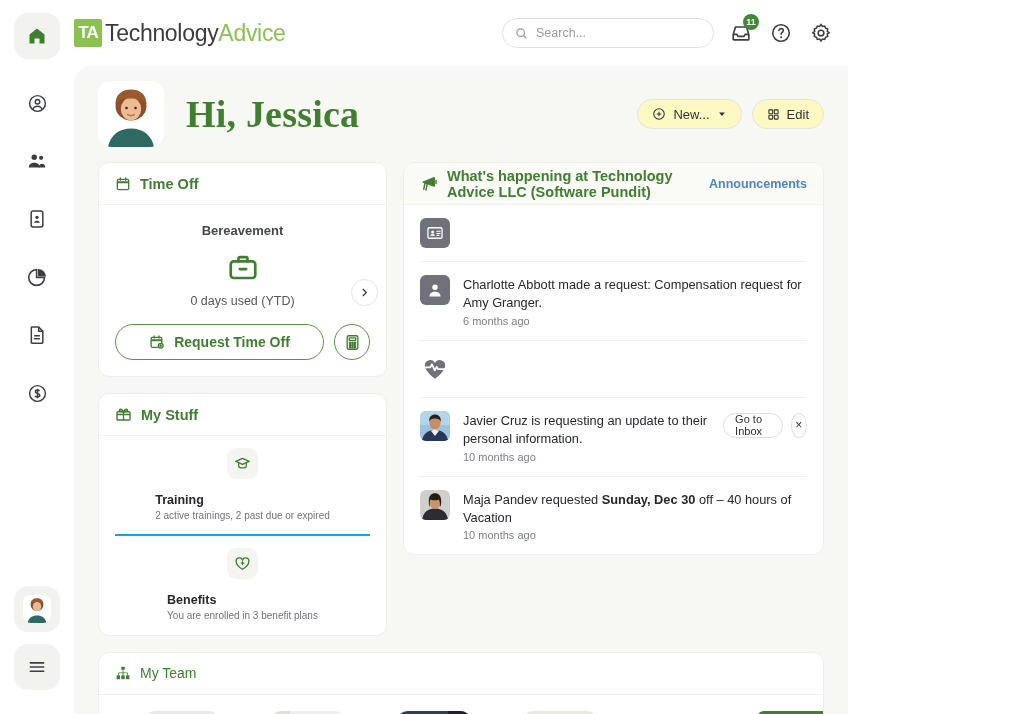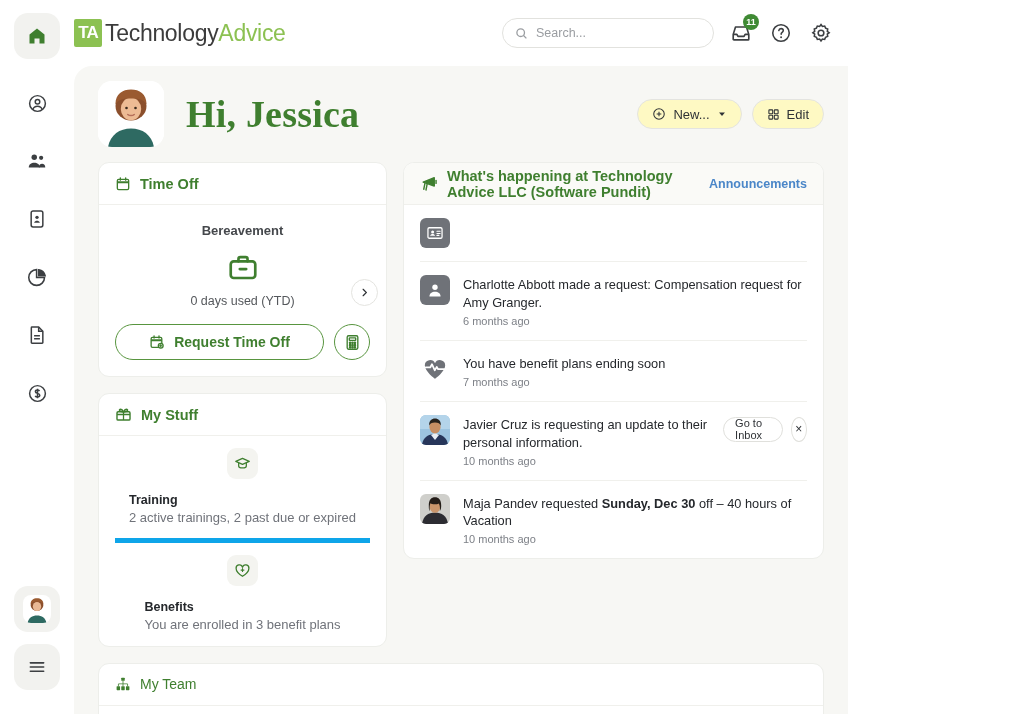--- a/index.html
+++ b/index.html
@@ -131,27 +131,27 @@
     display: flex; align-items: center; justify-content: center; gap: 9px; cursor: pointer;
   }
   .btn-circle {
     width: 36px; height: 36px; border-radius: 50%; border: 1.5px solid #58953f;
     background: #fff; display: flex; align-items: center; justify-content: center; cursor: pointer;
     flex: 0 0 auto;
   }
 
   
   .stuff-row { display: flex; align-items: center; gap: 13px; padding: 12px 16px; flex-direction: column; }
-  .stuff-row + .stuff-row { border-top: 5px solid #0ea5e9; margin: 0 16px; padding-left: 0; padding-right: 0; }
+  .stuff-row + .stuff-row { border-top: 2px solid #0ea5e9; margin: 0 16px; padding-left: 0; padding-right: 0; }
   .stuff-ico {
     width: 31px; height: 31px; border-radius: 9px; background: #f4f4f0;
     display: flex; align-items: center; justify-content: center; flex: 0 0 auto;
   }
   .stuff-t { font-size: 12.5px; font-weight: 700; color: #25282c; line-height: 1.35; }
-  .stuff-s { font-size: 13px; color: #70737a; line-height: 1.35; }
+  .stuff-s { font-size: 10px; color: #70737a; line-height: 1.35; }
 
   
   .ann-card { min-height: 390px; }
   .ann-head { background: #fafaf7; }
   .ann-list { padding: 0 16px; }
   .ann-item { display: flex; align-items: flex-start; gap: 13px; padding: 13px 0; position: relative; }
   .ann-item + .ann-item { border-top: 1px solid #f0f0ec; }
   .ann-ico { width: 30px; height: 30px; border-radius: 6px; flex: 0 0 auto; overflow: hidden;
              display: flex; align-items: center; justify-content: center; background: #6f7278; }
   .ann-ico.plain { background: transparent; }
@@ -521,24 +521,20 @@
               </div>
             </div>
 
             <div class="ann-item">
               <div class="ann-ico plain">
                 <svg width="26" height="26" viewBox="0 0 24 24" fill="#6f7278">
                   <path d="M12 21S2.6 14.4 2.6 8.8A4.9 4.9 0 0 1 12 6.8a4.9 4.9 0 0 1 9.4 2c0 5.6-9.4 12.2-9.4 12.2z"></path>
                   <path d="M3.4 10.6h4.2l1.6-3 2.6 5.6 1.8-3.2 1.3 2.2h5.7" stroke="#ffffff" stroke-width="1.6" fill="none" stroke-linejoin="round" stroke-linecap="round"></path>
                 </svg>
               </div>
-              <div class="ann-body">
-                <div class="ann-t">You have benefit plans ending soon</div>
-                <div class="ann-sub">7 months ago</div>
-              </div>
             </div>
 
             <div class="ann-item">
               <div class="ann-ico plain">
                 <svg width="30" height="30" viewBox="0 0 30 30">
                   <rect width="30" height="30" fill="#9cc4e0"></rect>
                   <rect x="0" y="0" width="30" height="14" fill="#b4d4ea"></rect>
                   <path d="M2 30c1-7.5 6-11 13-11s12 3.5 13 11H2z" fill="#27365a"></path>
                   <path d="M11 20l4 5 4-5-4-2-4 2z" fill="#e8eef5"></path>
                   <ellipse cx="15" cy="12" rx="5.6" ry="6.4" fill="#c68e63"></ellipse>

